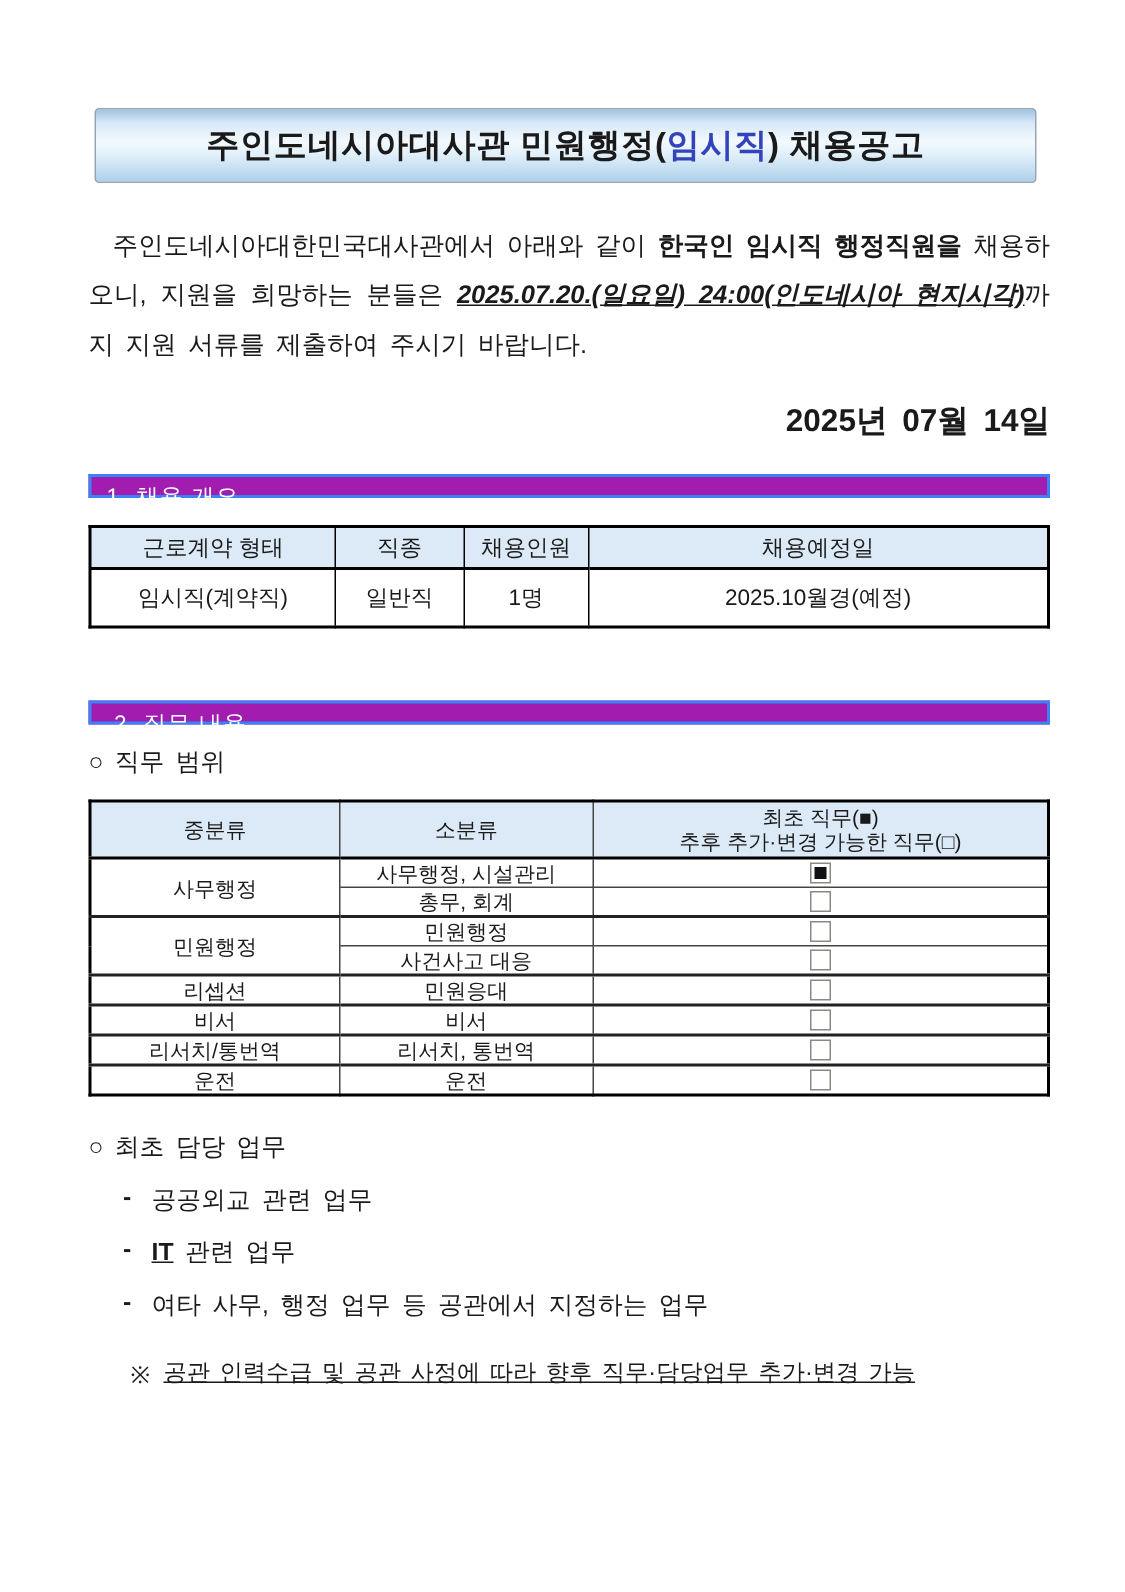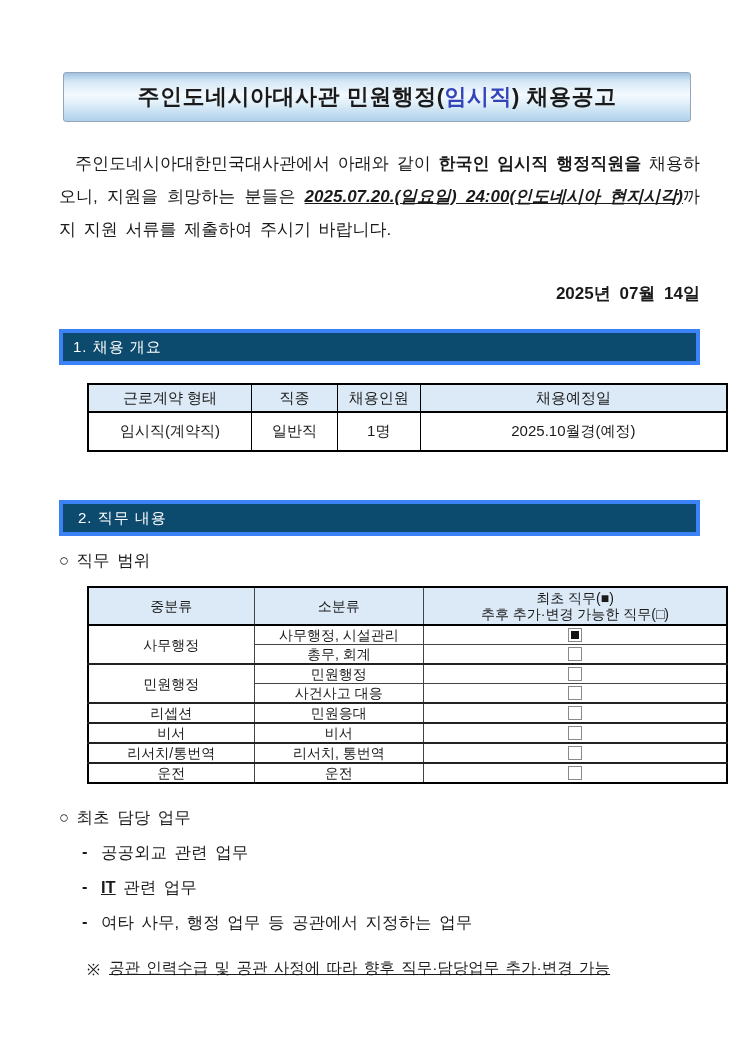--- a/index.html
+++ b/index.html
@@ -22,34 +22,34 @@
 
   
   .intro{
     margin:25px 0 0 0;font-size:17px;line-height:33px;text-align:justify;
     text-indent:16px;word-spacing:3px;
   }
   .intro .b{font-weight:bold;}
   .intro .deadline{font-weight:bold;font-style:italic;text-decoration:underline;}
 
   
-  .signature{margin-top:33px;text-align:right;font-size:17px;line-height:29px;word-spacing:4px;}
+  .signature{margin-top:20px;text-align:right;font-size:21px;line-height:29px;word-spacing:4px;}
   .signature .date{font-weight:bold;}
 
   
   .section-bar{
-    height:36px;line-height:27px;background:#0c4a6e;color:#ffffff;
-    font-size:15px;padding-left:10px;border:4px solid #3b82f6;
+    height:16px;line-height:27px;background:#a21caf;color:#ffffff;
+    font-size:15px;padding-left:10px;border:2px solid #3b82f6;
     letter-spacing:1px;box-sizing:border-box;
   }
   .section-bar.s1{margin-top:21px;}
   .section-bar.s2{margin-top:48px;padding-left:15px;}
 
   
-  table{border-collapse:collapse;width:100%;table-layout:fixed;margin-left:28px;}
+  table{border-collapse:collapse;width:100%;table-layout:fixed;}
   .t1{margin-top:18px;font-size:15px;}
   .t1 th,.t1 td{border:1px solid #000;text-align:center;padding:0;}
   .t1{border:2px solid #000;}
   .t1 th{background:#dceaf7;font-weight:normal;height:26px;border-bottom:2px solid #000;}
   .t1 td{height:37px;}
 
   .t2{margin-top:14px;font-size:14px;}
   .t2{border:2px solid #000;}
   .t2 th,.t2 td{border:1px solid #444;text-align:center;padding:0;}
   .t2 th{background:#dceaf7;font-weight:normal;padding:2px 12px;line-height:16px;border-bottom:2px solid #000;}

